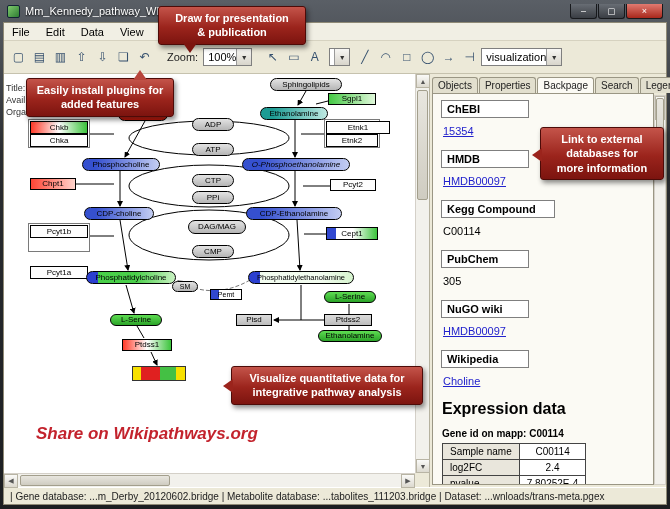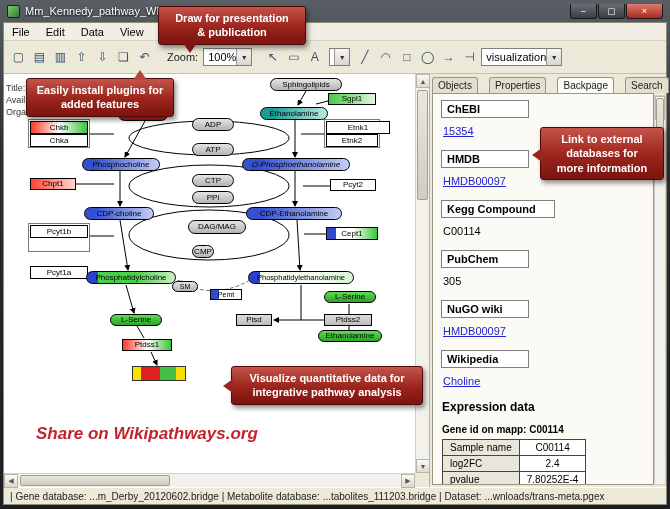--- a/index.html
+++ b/index.html
@@ -56,33 +56,33 @@
   .hscroll{position:absolute;left:0;right:14px;bottom:0;height:14px;background:#F2F1EC;border-top:1px solid #d4d0c8;display:flex;}
   .sbtn{width:14px;height:14px;display:flex;align-items:center;justify-content:center;font-size:7px;color:#555;background:linear-gradient(#fafaf8,#dcd9cf);border:1px solid #b8b4a4;}
   .vscroll .track{flex:1;position:relative;}
   .hscroll .track{flex:1;position:relative;}
   .thumb{position:absolute;background:linear-gradient(#e8e6df,#cfccc1);border:1px solid #a39f8d;border-radius:2px;}
   .vscroll .thumb{left:1px;right:1px;top:2px;height:110px;}
   .hscroll .thumb{top:1px;bottom:1px;left:2px;width:150px;}
   .corner{position:absolute;right:0;bottom:0;width:14px;height:14px;background:#ECE9D8;}
   
   .right-panel{width:236px;display:flex;flex-direction:column;background:#ECE9D8;position:relative;}
-  .tabs{display:flex;align-items:flex-end;height:19px;padding:2px 2px 0;gap:11px;}
+  .tabs{display:flex;align-items:flex-end;height:19px;padding:2px 2px 0;gap:1px;}
   .tab{background:#E2DFCE;border:1px solid #9a9684;border-bottom:none;border-radius:3px 3px 0 0;padding:2px 5px;font-size:10px;color:#222;}
   .tab.active{background:#FBFAF4;position:relative;top:1px;padding-bottom:3px;}
   .panel-body{flex:1;margin:0 12px 2px 2px;background:#FBFAF4;border:1px solid #9a9684;overflow:hidden;padding:6px 8px;position:relative;}
   .pscroll{position:absolute;top:21px;right:0;bottom:2px;width:12px;background:#F2F1EC;border:1px solid #d4d0c8;display:flex;flex-direction:column;}
   .pscroll .sbtn{width:10px;height:12px;}
   .pscroll .thumb{left:1px;right:1px;top:2px;height:70px;}
   .bp-section{margin-bottom:11px;}
   .hdrbox{border:1px solid #7f7f7f;background:#fff;font-size:11px;font-weight:bold;padding:2px 18px 2px 5px;width:max-content;min-width:88px;}
   .bp-value{display:inline-block;margin:7px 0 0 2px;font-size:11px;}
   .bp-value.link{color:#2222cc;}
   .bp-value.plain{color:#000;text-decoration:none;}
-  .exp-title{font-weight:bold;font-size:12px;margin:4px 0 10px 1px;}
+  .exp-title{font-weight:bold;font-size:16px;margin:4px 0 10px 1px;}
   .geneid{font-weight:bold;font-size:10px;margin:0 0 4px 1px;}
   table.exp{border-collapse:collapse;margin-left:1px;}
   table.exp td{border:1px solid #444;font-size:10px;padding:2px 7px;background:#fff;}
   table.exp td:first-child{background:#e9e6dc;min-width:62px;}
   table.exp td:last-child{min-width:60px;text-align:center;}
   
   .statusbar{height:17px;background:#ECE9D8;border-top:1px solid #fff;box-shadow:0 -1px 0 #c6c2ae;font-size:10px;color:#222;display:flex;align-items:center;padding:0 6px;white-space:nowrap;overflow:hidden;}
   
   .callout{position:absolute;z-index:50;background:linear-gradient(180deg,#c4544a,#9b241c 55%,#7c140f);border:1px solid #4d0b08;border-radius:3px;color:#fff;font-weight:bold;font-size:11px;line-height:1.3;text-align:center;padding:4px 6px;box-shadow:2px 3px 5px rgba(0,0,0,.45);}
   .callout .ctext{white-space:pre-line;}
@@ -226,21 +226,21 @@
               <div class="pnode met-gray" style="left: 188px; top: 100px; width: 42px; height: 13px;">CTP</div>
               <div class="pnode gene-red" style="left: 26px; top: 104px; width: 46px; height: 12px;">Chpt1</div>
               <div class="pnode gene" style="left: 326px; top: 105px; width: 46px; height: 12px;">Pcyt2</div>
               <div class="pnode met-gray" style="left: 188px; top: 117px; width: 42px; height: 13px;">PPi</div>
               <div class="pnode met-blue" style="left: 80px; top: 133px; width: 70px; height: 13px;">CDP-choline</div>
               <div class="pnode met-blue" style="left: 242px; top: 133px; width: 96px; height: 13px;">CDP-Ethanolamine</div>
               <div class="pnode met-gray" style="left: 184px; top: 146px; width: 58px; height: 14px;">DAG/MAG</div>
               <div class="pnode gene" style="left: 26px; top: 151px; width: 58px; height: 13px;">Pcyt1b</div>
               <div class="pnode gene" style="left: 26px; top: 164px; width: 58px; height: 13px; margin-top: 28px;">Pcyt1a</div>
               <div class="pnode gene-bluegreen" style="left: 322px; top: 153px; width: 52px; height: 13px;">Cept1</div>
-              <div class="pnode met-gray" style="left: 188px; top: 171px; width: 22px; height: 13px;">CMP</div>
+              <div class="pnode met-gray" style="left: 188px; top: 171px; width: 42px; height: 13px;">CMP</div>
               <div class="pnode met-green" style="left: 82px; top: 197px; width: 90px; height: 13px;">Phosphatidylcholine</div>
               <div class="pnode met-pale" style="left: 244px; top: 197px; width: 106px; height: 13px;">Phosphatidylethanolamine</div>
               <div class="pnode met-gray-sm" style="left: 168px; top: 207px; width: 26px; height: 11px;">SM</div>
               <div class="pnode gene-blue-sm" style="left: 206px; top: 215px; width: 32px; height: 11px;">Pemt</div>
               <div class="pnode met-green2" style="left: 320px; top: 217px; width: 52px; height: 12px;">L-Serine</div>
               <div class="pnode gene-gray" style="left: 232px; top: 240px; width: 36px; height: 12px;">Pisd</div>
               <div class="pnode gene-gray" style="left: 320px; top: 240px; width: 48px; height: 12px;">Ptdss2</div>
               <div class="pnode met-green2" style="left: 106px; top: 240px; width: 52px; height: 12px;">L-Serine</div>
               <div class="pnode met-green2" style="left: 314px; top: 256px; width: 64px; height: 12px;">Ethanolamine</div>
               <div class="pnode gene-redgreen" style="left: 118px; top: 265px; width: 50px; height: 12px;">Ptdss1</div>

